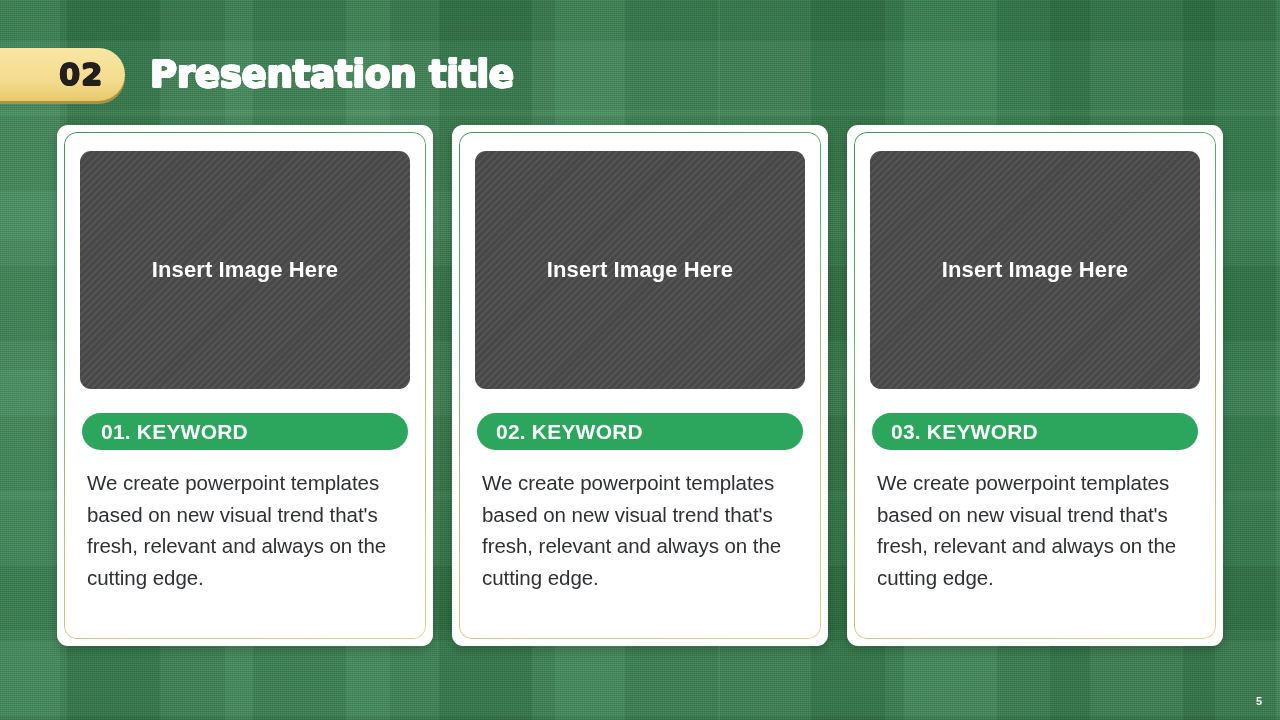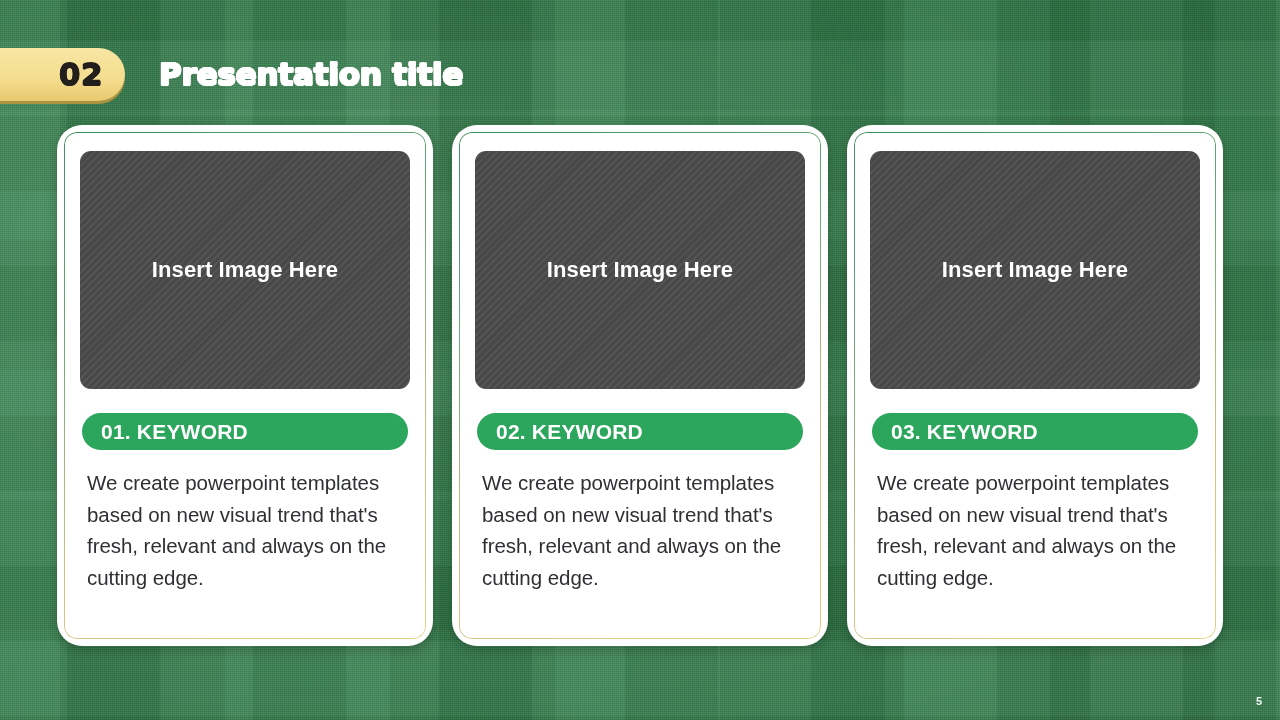--- a/index.html
+++ b/index.html
@@ -86,24 +86,24 @@
     font-family: "DejaVu Sans", sans-serif;
     font-weight: 700;
     font-size: 31px;
     letter-spacing: 0.5px;
     color: #221f1c;
     text-shadow:
       0.7px 0 0 #221f1c, -0.7px 0 0 #221f1c,
       0 0.7px 0 #221f1c, 0 -0.7px 0 #221f1c;
   }
   .slide-title {
-    margin-left: 34px;
+    margin-left: 25px;
     font-family: "DejaVu Sans", sans-serif;
     font-weight: 700;
-    font-size: 31px;
+    font-size: 37px;
     letter-spacing: -0.2px;
     color: #ffffff;
     text-shadow:
       1.1px 0 0 #fff, -1.1px 0 0 #fff,
       0 1.1px 0 #fff, 0 -1.1px 0 #fff,
       0.8px 0.8px 0 #fff, -0.8px 0.8px 0 #fff,
       0.8px -0.8px 0 #fff, -0.8px -0.8px 0 #fff;
   }
 
   
@@ -113,21 +113,21 @@
     top: 125px;
     width: 1166px;
     display: flex;
     gap: 19px;
   }
   .card {
     position: relative;
     width: 376px;
     height: 521px;
     background: #ffffff;
-    border-radius: 25px;
+    border-radius: 11px;
     box-sizing: border-box;
     padding: 21px 19px 0 19px;
     box-shadow: 0 5px 11px rgba(0,0,0,0.20);
   }
   .card-inner-stroke {
     position: absolute;
     left: 7px;
     top: 7px;
     right: 7px;
     bottom: 7px;

